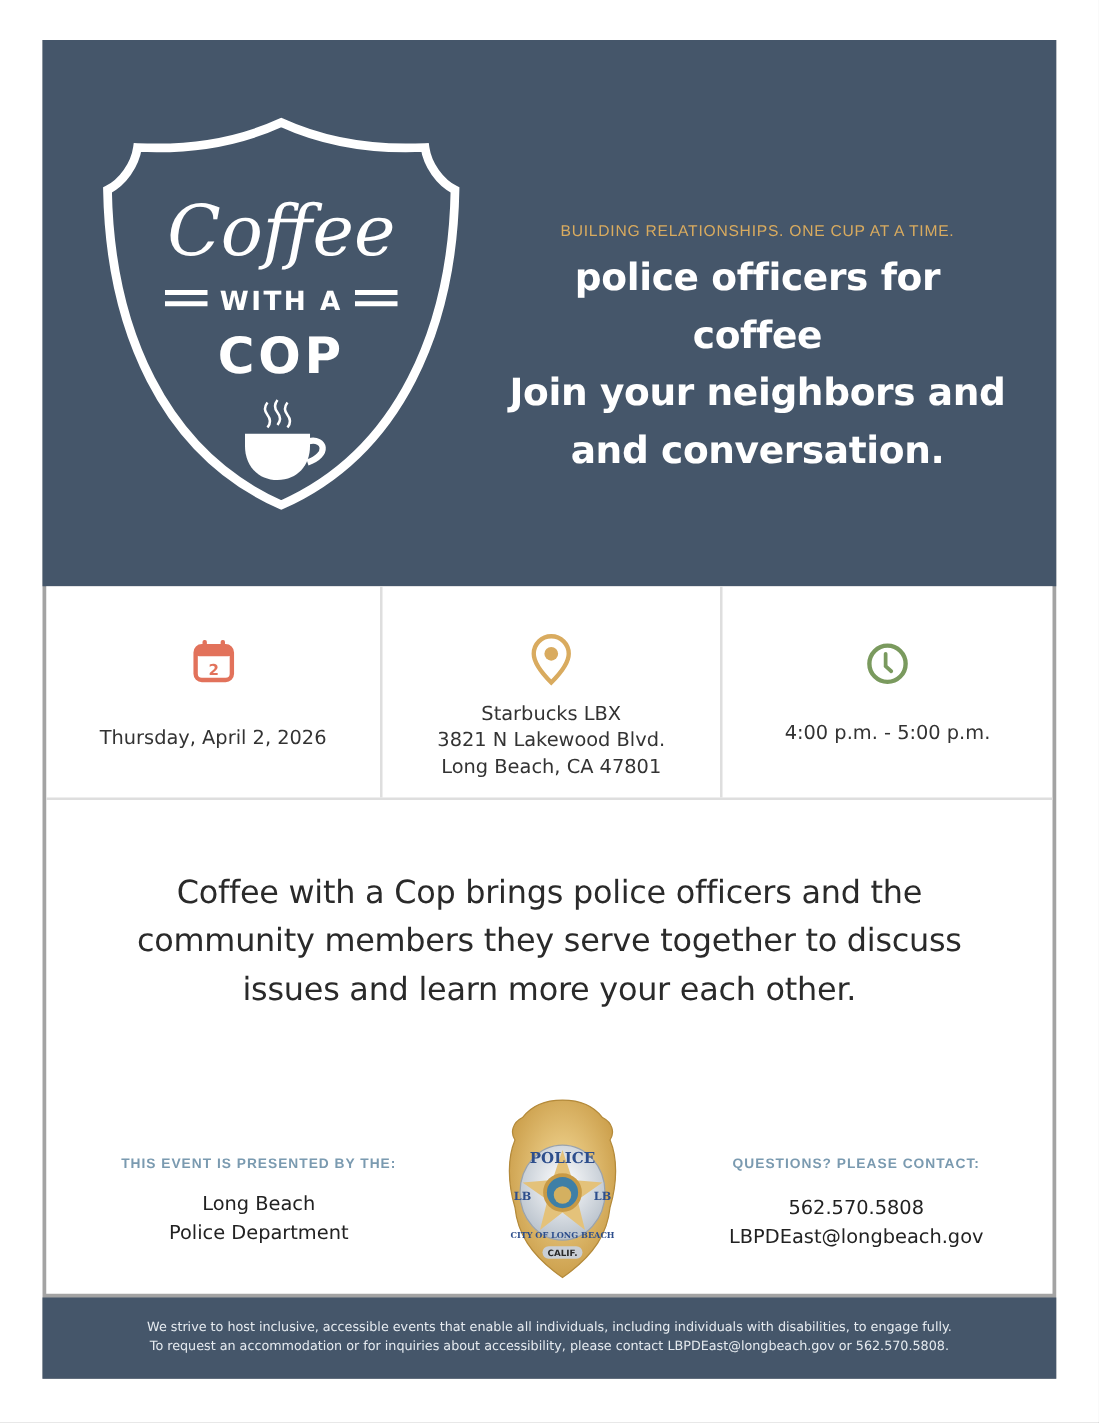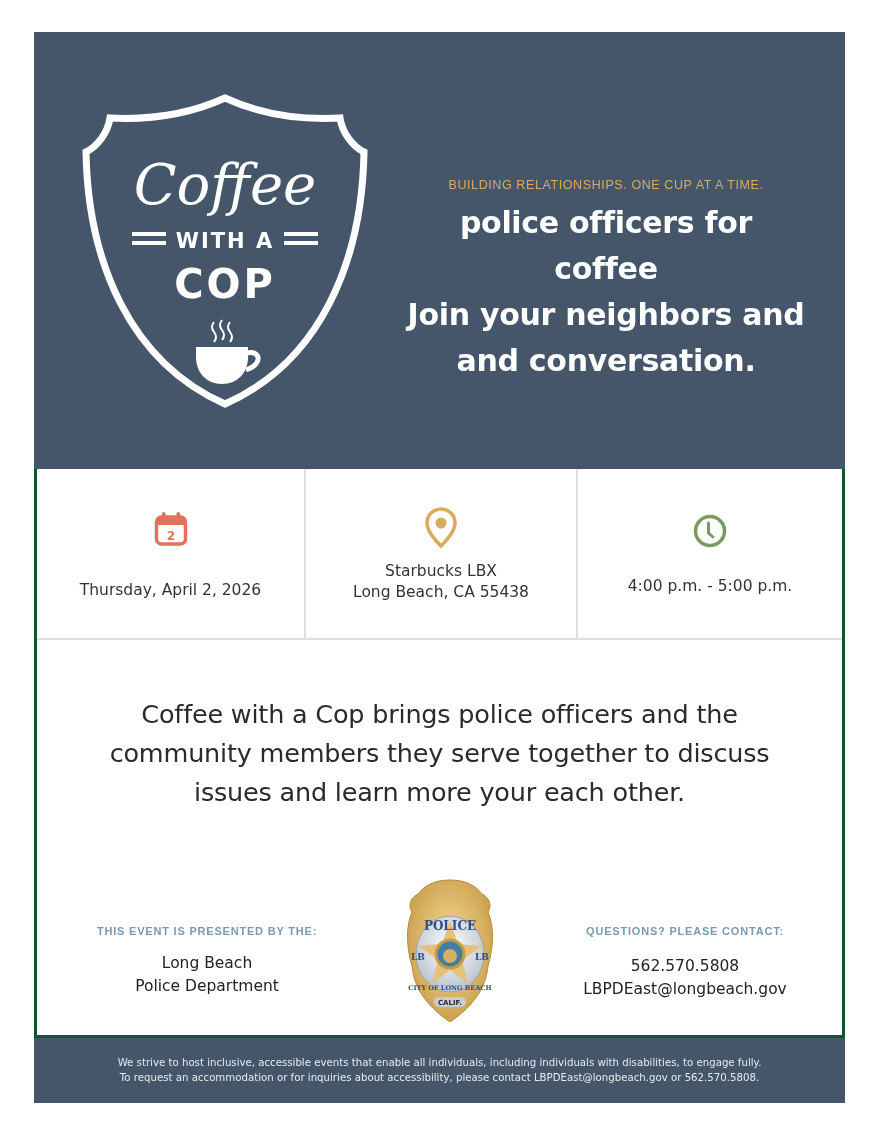--- a/index.html
+++ b/index.html
@@ -1,17 +1,17 @@
 <!DOCTYPE html>
 <html><head>
 <meta charset="utf-8">
 <style>
   html, body { margin:0; padding:0; background:#ffffff; }
   body { width:879px; height:1138px; position:relative; overflow:hidden; font-family:"DejaVu Sans", sans-serif; }
-  .frame { position:absolute; left:34px; top:32px; width:811px; height:1071px; background:#14532d; }
+  .frame { position:absolute; left:34px; top:32px; width:811px; height:1071px; background:#a3a3a3; }
   .header { position:absolute; left:0; top:0; width:811px; height:437px; background:#45566a; }
   .logo { position:absolute; left:46px; top:60px; width:290px; height:320px; }
   .tagline { position:absolute; left:375px; top:146px; width:394px; text-align:center; color:#d9ab5f; font-family:"Liberation Sans", sans-serif; font-weight:normal; font-size:12.5px; letter-spacing:0.6px; }
   .headline { position:absolute; left:370px; top:168px; width:404px; text-align:center; color:#ffffff; font-family:"DejaVu Sans", sans-serif; font-weight:bold; font-size:30px; line-height:46px; letter-spacing:-0.3px; }
   .body { position:absolute; left:3px; top:437px; width:805px; height:566px; background:#ffffff; }
   .info-row { position:absolute; left:0; top:0; width:805px; height:169px; border-bottom:2px solid #dedede; display:flex; }
   .info-cell { position:relative; height:169px; text-align:center; color:#333333; font-family:"DejaVu Sans", sans-serif; font-size:15.5px; line-height:21px; }
   .info-cell.c1 { width:267px; border-right:2px solid #dedede; }
   .info-cell.c2 { width:270px; border-right:2px solid #dedede; }
   .info-cell.c3 { width:264px; }
@@ -66,21 +66,22 @@
         </svg>
         <div class="txt" style="top:111px;">Thursday, April 2, 2026</div>
       </div>
       <div class="info-cell c2">
         <svg class="icon" style="top:38px;" width="34" height="42" viewBox="0 0 34 42">
           <path d="M17 39 C8 30 3 23 3 16 A14 14 0 0 1 31 16 C31 23 26 30 17 39 Z" fill="none" stroke="#d9ab5f" stroke-width="3.5"></path>
           <circle cx="17" cy="16" r="5.5" fill="#d9ab5f"></circle>
         </svg>
         <div class="txt" style="top:92px;">
           <div>Starbucks LBX</div>
-          <div>Long Beach, CA 55438</div>
+          <div>3821 N Lakewood Blvd.</div>
+          <div>Long Beach, CA 47801</div>
         </div>
       </div>
       <div class="info-cell c3">
         <svg class="icon" style="top:45px;" width="34" height="34" viewBox="0 0 34 34">
           <circle cx="17" cy="17" r="14.5" fill="none" stroke="#7a9a5e" stroke-width="3.5"></circle>
           <path d="M15.5 9 L15.5 19 L20 23" fill="none" stroke="#7a9a5e" stroke-width="3" stroke-linecap="round"></path>
         </svg>
         <div class="txt" style="top:107px;">4:00 p.m. - 5:00 p.m.</div>
       </div>
     </div>

